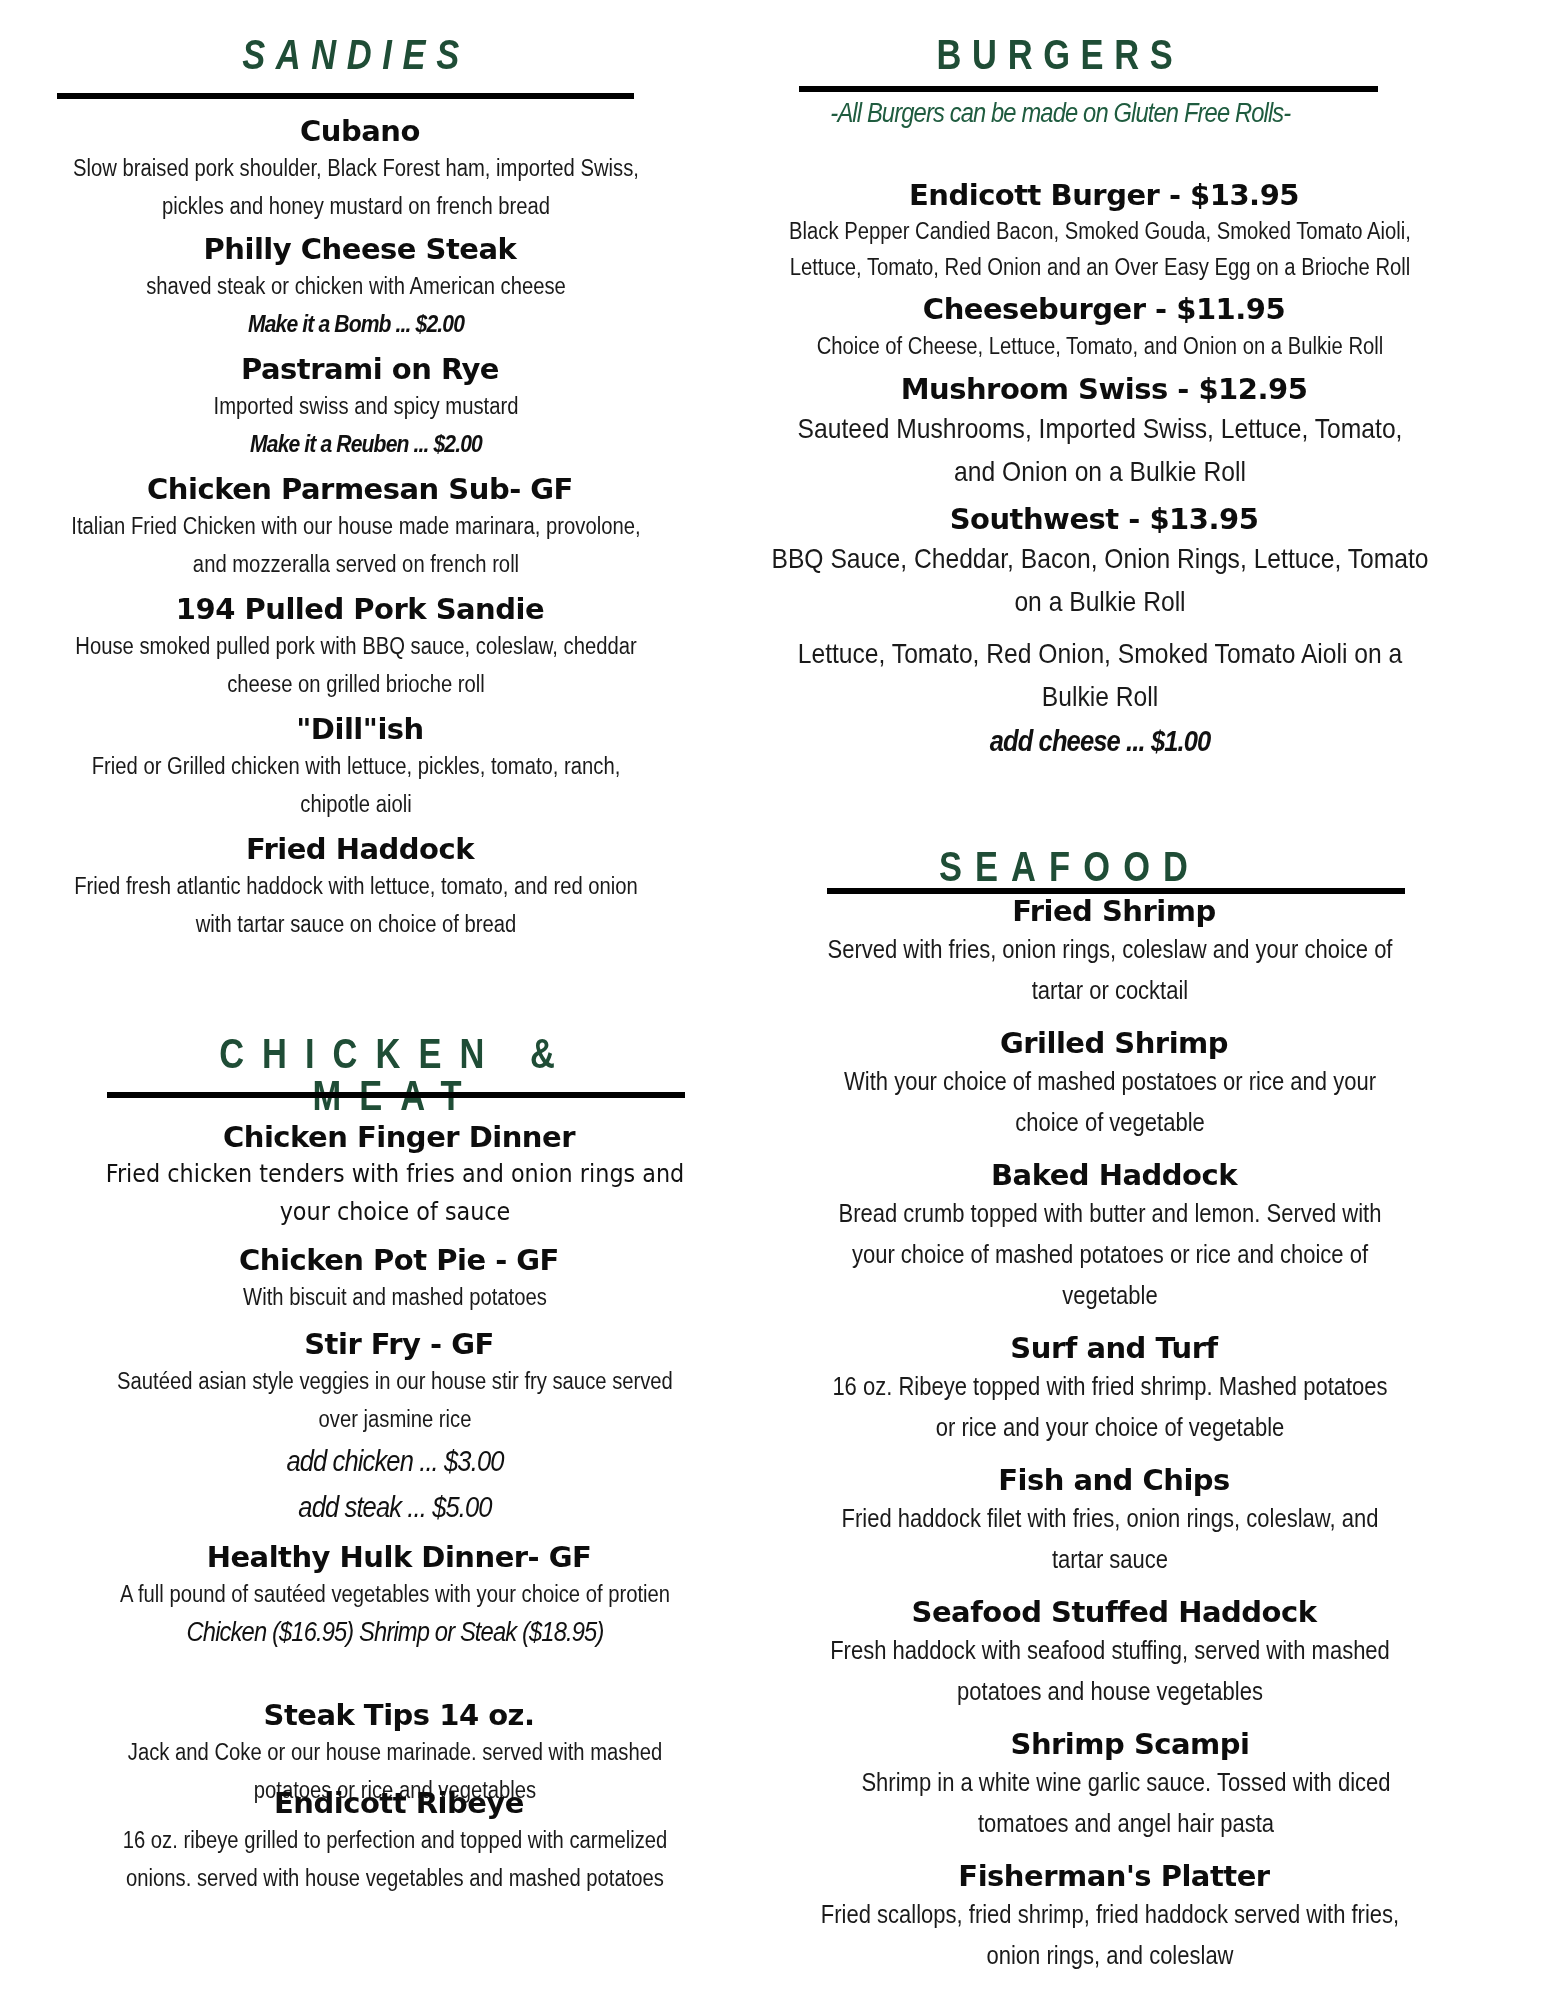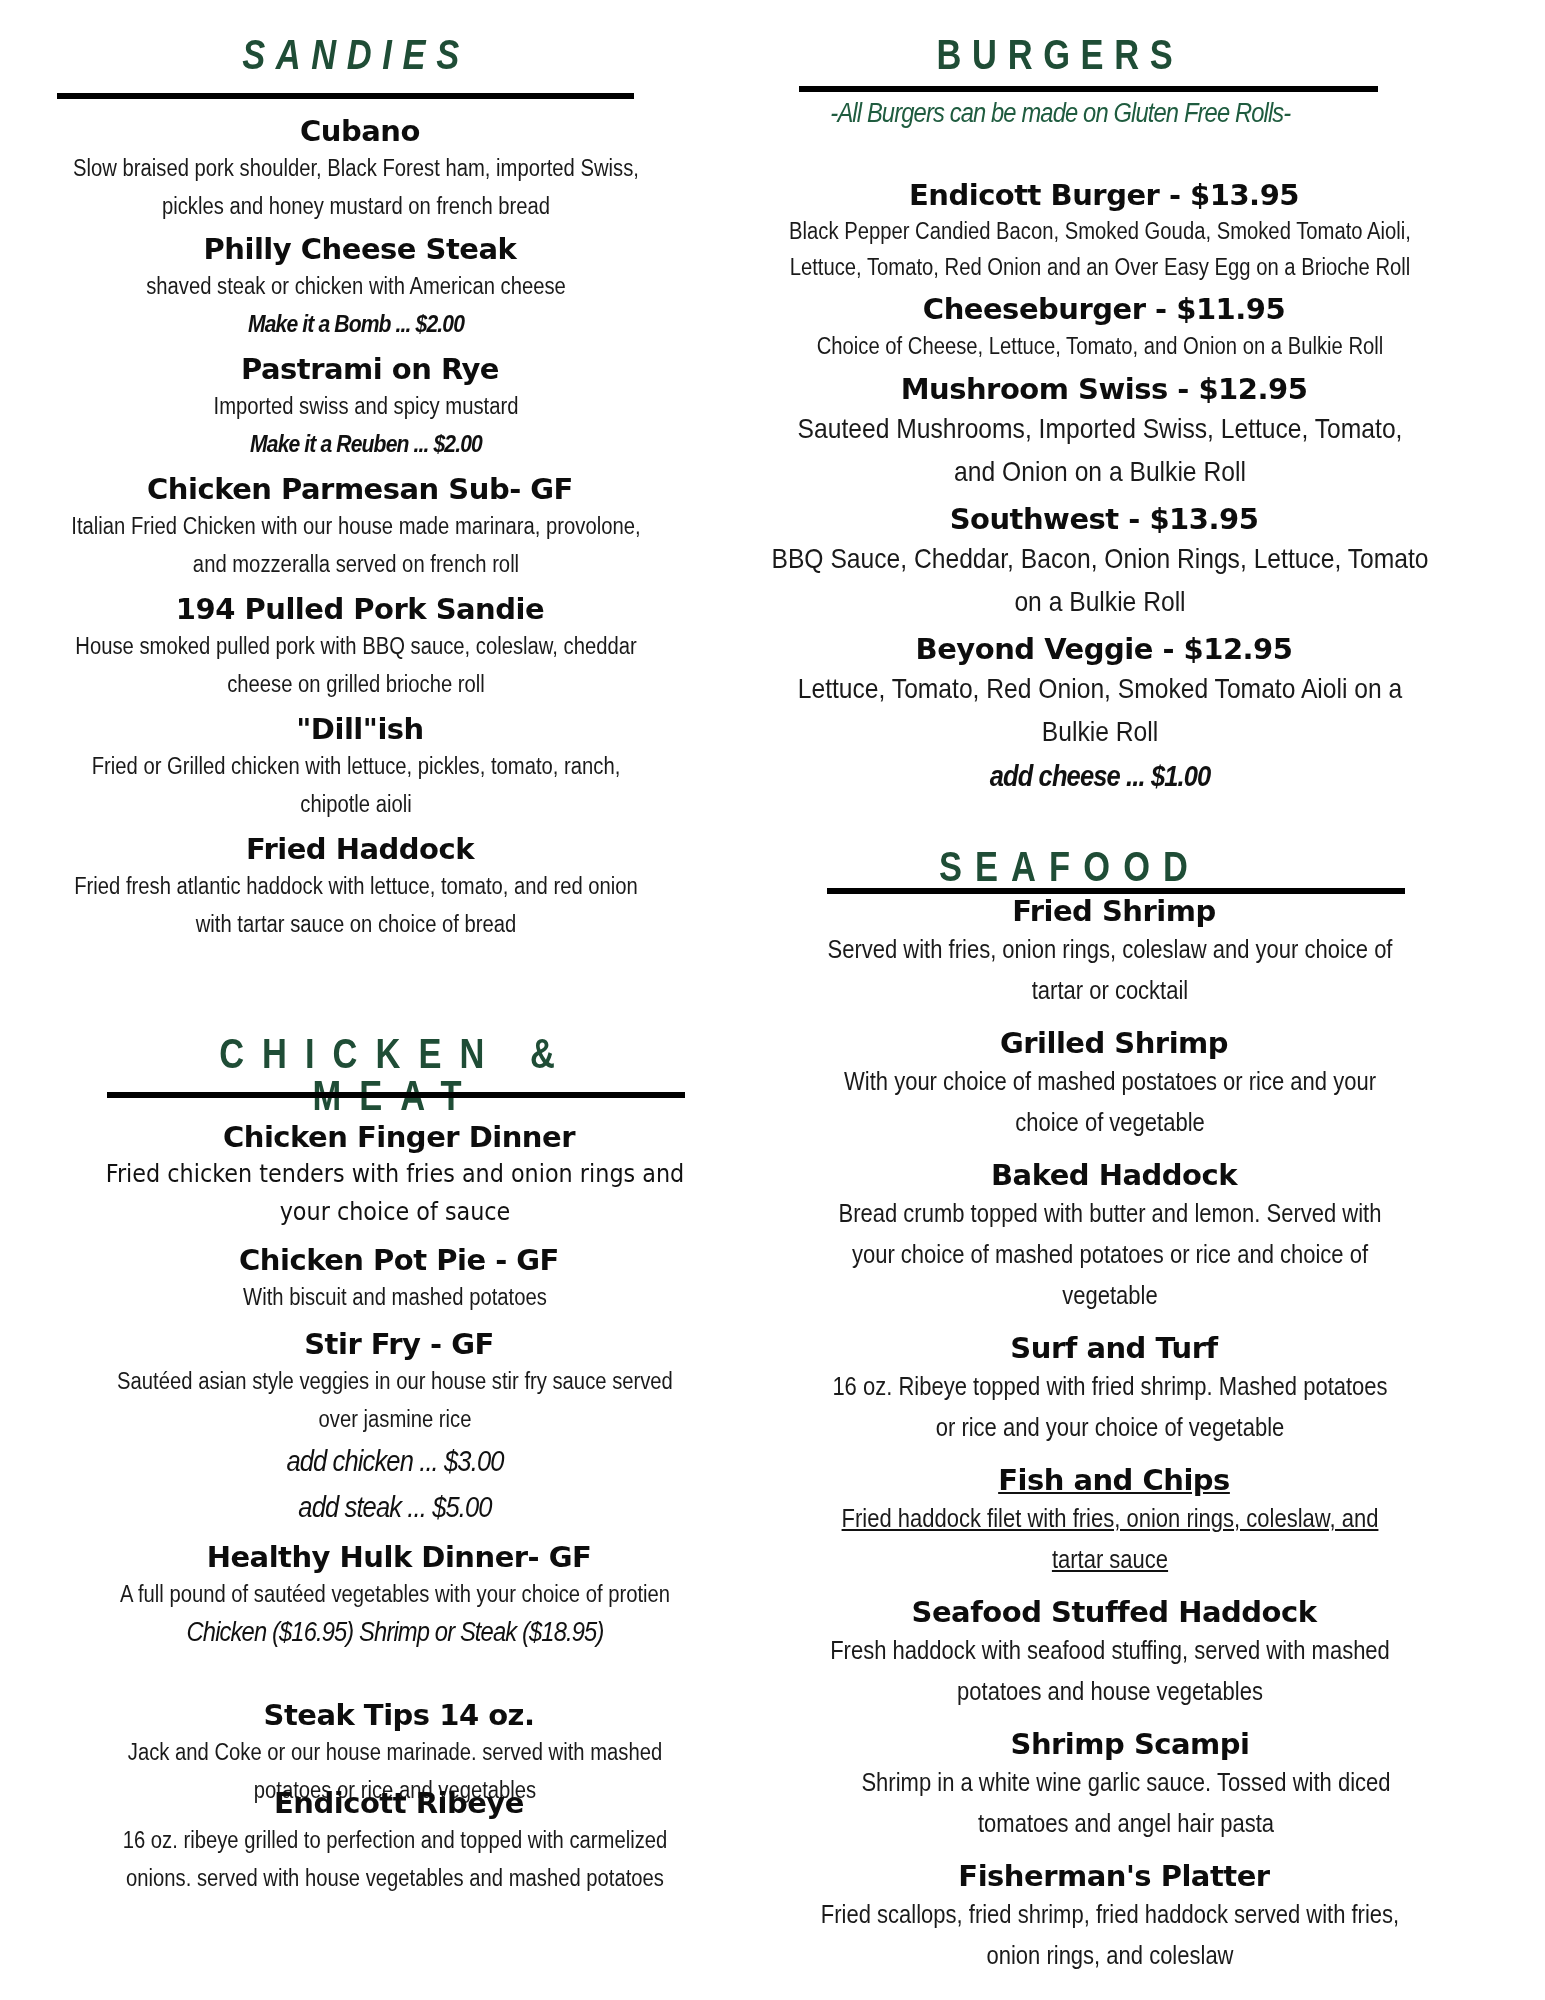--- a/index.html
+++ b/index.html
@@ -185,21 +185,20 @@
       <div class="name">Mushroom Swiss - $12.95</div>
       <div class="desc lg">Sauteed Mushrooms, Imported Swiss, Lettuce, Tomato,</div>
       <div class="desc lg">and Onion on a Bulkie Roll</div>
     </div>
     <div class="item" style="top:502px;left:0;width:760px;">
       <div class="name">Southwest - $13.95</div>
       <div class="desc lg">BBQ Sauce, Cheddar, Bacon, Onion Rings, Lettuce, Tomato</div>
       <div class="desc lg">on a Bulkie Roll</div>
     </div>
     <div class="item" style="top:632px;left:0;width:760px;">
-      <div class="name">Beyond Veggie - $12.95</div>
       <div class="desc lg">Lettuce, Tomato, Red Onion, Smoked Tomato Aioli on a</div>
       <div class="desc lg">Bulkie Roll</div>
       <div class="addon lgb">add cheese ... $1.00</div>
     </div>
   </div>
 
   <div>
     <div class="item" style="top:846px;left:0;width:700px;">
         <h2 class="sec-title" style="letter-spacing:16px;">SEAFOOD</h2>
       </div>
@@ -219,21 +218,21 @@
       <div class="name">Baked Haddock</div>
       <div class="desc md">Bread crumb topped with butter and lemon. Served with</div>
       <div class="desc md">your choice of mashed potatoes or rice and choice of</div>
       <div class="desc md">vegetable</div>
     </div>
     <div class="item" style="top:1331px;left:0;width:780px;">
       <div class="name">Surf and Turf</div>
       <div class="desc md">16 oz. Ribeye topped with fried shrimp. Mashed potatoes</div>
       <div class="desc md">or rice and your choice of vegetable</div>
     </div>
-    <div class="item" style="top:1463px;left:0;width:780px;text-decoration:underline;">
+    <div class="item" style="top:1463px;left:0;width:780px;">
       <div class="name">Fish and Chips</div>
       <div class="desc md">Fried haddock filet with fries, onion rings, coleslaw, and</div>
       <div class="desc md">tartar sauce</div>
     </div>
     <div class="item" style="top:1595px;left:0;width:780px;">
       <div class="name">Seafood Stuffed Haddock</div>
       <div class="desc md">Fresh haddock with seafood stuffing, served with mashed</div>
       <div class="desc md">potatoes and house vegetables</div>
     </div>
     <div class="item" style="top:1727px;left:16px;width:780px;">

